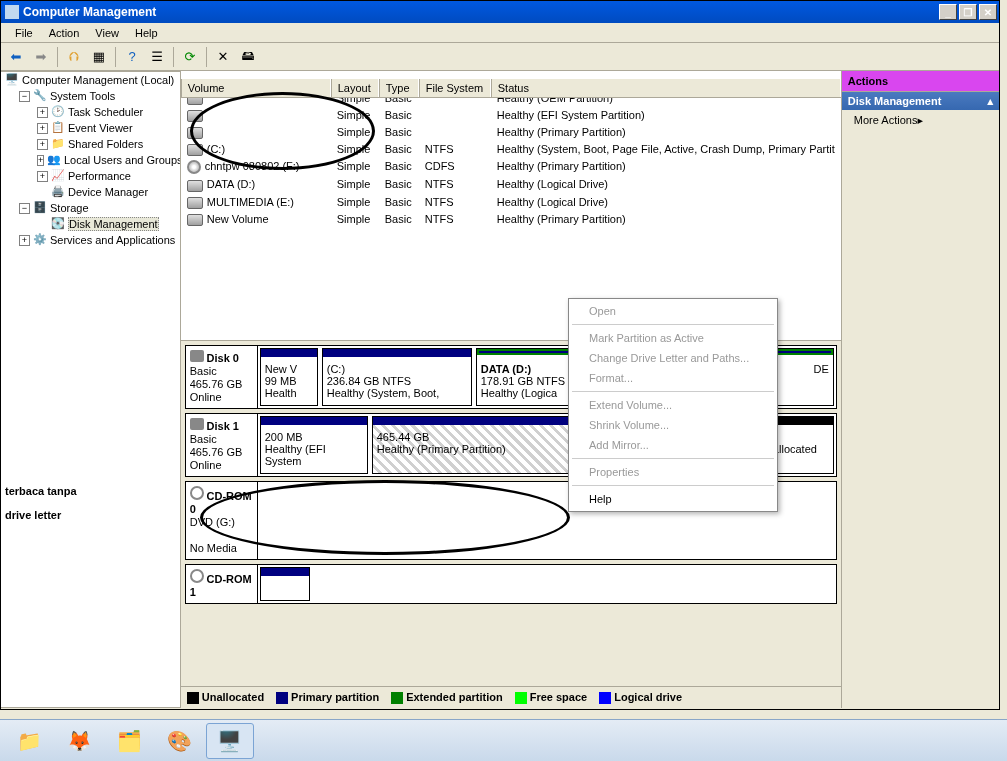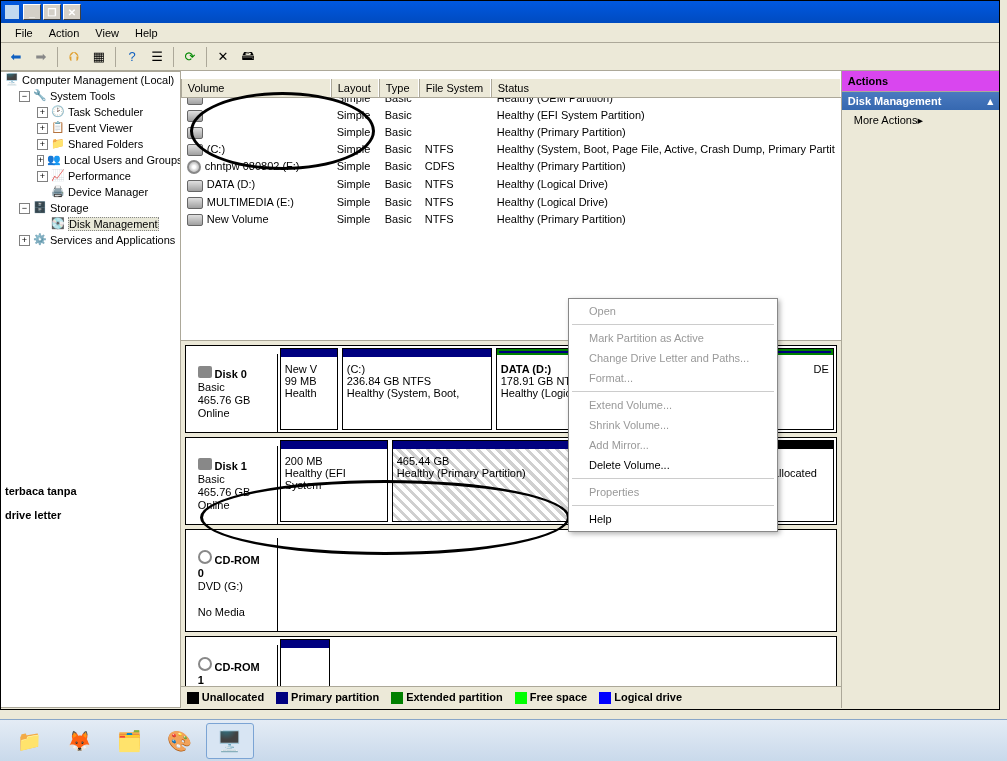--- a/index.html
+++ b/index.html
@@ -31,21 +31,21 @@
 .volume-list { height: 270px; background: #fff; border-bottom: 1px solid #aca899; overflow: auto; position: relative; }
 .vl-header { display: flex; background: #ece9d8; border-bottom: 1px solid #aca899; position: sticky; top: 8px; }
 .vl-col { padding: 3px 6px; border-right: 1px solid #fff; border-left: 1px solid #aca899; }
 .vl-row { display: flex; padding: 1px 0; }
 .vl-cell { padding: 1px 6px; white-space: nowrap; overflow: hidden; }
 .vl-drive-icon { width: 16px; height: 12px; background: linear-gradient(#e0e0e0,#a0a0a0); border: 1px solid #666; border-radius: 2px; display: inline-block; vertical-align: middle; margin-right: 4px; }
 .vl-cd-icon { width: 14px; height: 14px; border: 2px solid #888; border-radius: 50%; display: inline-block; vertical-align: middle; margin-right: 4px; background: radial-gradient(circle,#fff 20%,#ccc 60%); }
 
 .disk-panel { flex: 1; background: #ece9d8; overflow: auto; }
 .disk-row { display: flex; margin: 4px; background: #fff; border: 1px solid #000; min-height: 64px; }
-.disk-info-cell { width: 92px; padding: 12px; border-right: 1px solid #000; background: #fff; font-size: 10px; line-height: 13px; margin-top: 8px; }
+.disk-info-cell { width: 72px; padding: 4px; border-right: 1px solid #000; background: #fff; font-size: 10px; line-height: 13px; }
 .disk-info-cell b { font-weight: bold; }
 .disk-part-holder { flex: 1; display: flex; }
 .part-box { border: 1px solid #000; margin: 2px; padding: 4px; font-size: 10px; line-height: 12px; background: #fff; position: relative; overflow: hidden; }
 .part-hdr-primary { height: 8px; background: #000080; position: absolute; top: 0; left: 0; right: 0; }
 .part-hdr-extended { height: 6px; border: 2px solid #008000; position: absolute; top: 0; left: 0; right: 0; background: #000080;}
 .part-hdr-unalloc { height: 8px; background: #000; position: absolute; top: 0; left: 0; right: 0; }
 .part-content { margin-top: 10px; }
 .part-hatched { background: repeating-linear-gradient(45deg, #fff, #fff 4px, #d0d0d0 4px, #d0d0d0 7px); }
 
 .legend-bar { border-top: 1px solid #aca899; padding: 4px 6px; background: #ece9d8; display: flex; gap: 12px; align-items: center; font-weight: bold; font-size: 11px; }
@@ -67,20 +67,21 @@
 .taskbar { position: absolute; bottom: 0; left: 0; width: 1007px; height: 42px; background: linear-gradient(#e4ecf5,#c9d9eb); border-top: 1px solid #89a6c8; display: flex; align-items: center; padding: 2px 6px; gap: 2px; }
 .task-btn { width: 48px; height: 36px; border: 1px solid transparent; border-radius: 3px; display: flex; align-items: center; justify-content: center; cursor: pointer; font-size: 20px; }
 .task-active { background: #d8e5f3; border-color: #7ba4d4; }
 </style>
 </head>
 <body>
 
 <div class="window">
   <div class="titlebar">
     <span class="titlebar-icon"></span>
+    <span class="titlebar-text">Computer Management</span>
     <div class="window-controls">
       <div class="win-btn">_</div>
       <div class="win-btn">❐</div>
       <div class="win-btn">✕</div>
     </div>
   </div>
 
   <div class="menubar">
     <span class="menu-item">File</span>
     <span class="menu-item">Action</span>
@@ -334,21 +335,20 @@
 <div class="context-menu" id="ctx-menu">
     <div class="cm-item cm-disabled">Open</div>
     <div class="cm-sep"></div>
     <div class="cm-item cm-disabled">Mark Partition as Active</div>
     <div class="cm-item cm-disabled">Change Drive Letter and Paths...</div>
     <div class="cm-item cm-disabled">Format...</div>
     <div class="cm-sep"></div>
     <div class="cm-item cm-disabled">Extend Volume...</div>
     <div class="cm-item cm-disabled">Shrink Volume...</div>
     <div class="cm-item cm-disabled">Add Mirror...</div>
-    <div class="cm-item">Delete Volume...</div>
     <div class="cm-sep"></div>
     <div class="cm-item cm-disabled">Properties</div>
     <div class="cm-sep"></div>
     <div class="cm-item">Help</div>
   </div>
 
 <div class="ellipse" style="top:92px; left:190px; width:185px; height:78px;"></div>
 <div class="ellipse" style="top:480px; left:200px; width:370px; height:75px;"></div>
 <div class="annotation" style="top:478px; left:5px; line-height:22px;">
   <span>terbaca tanpa</span><br><span> drive letter</span>

